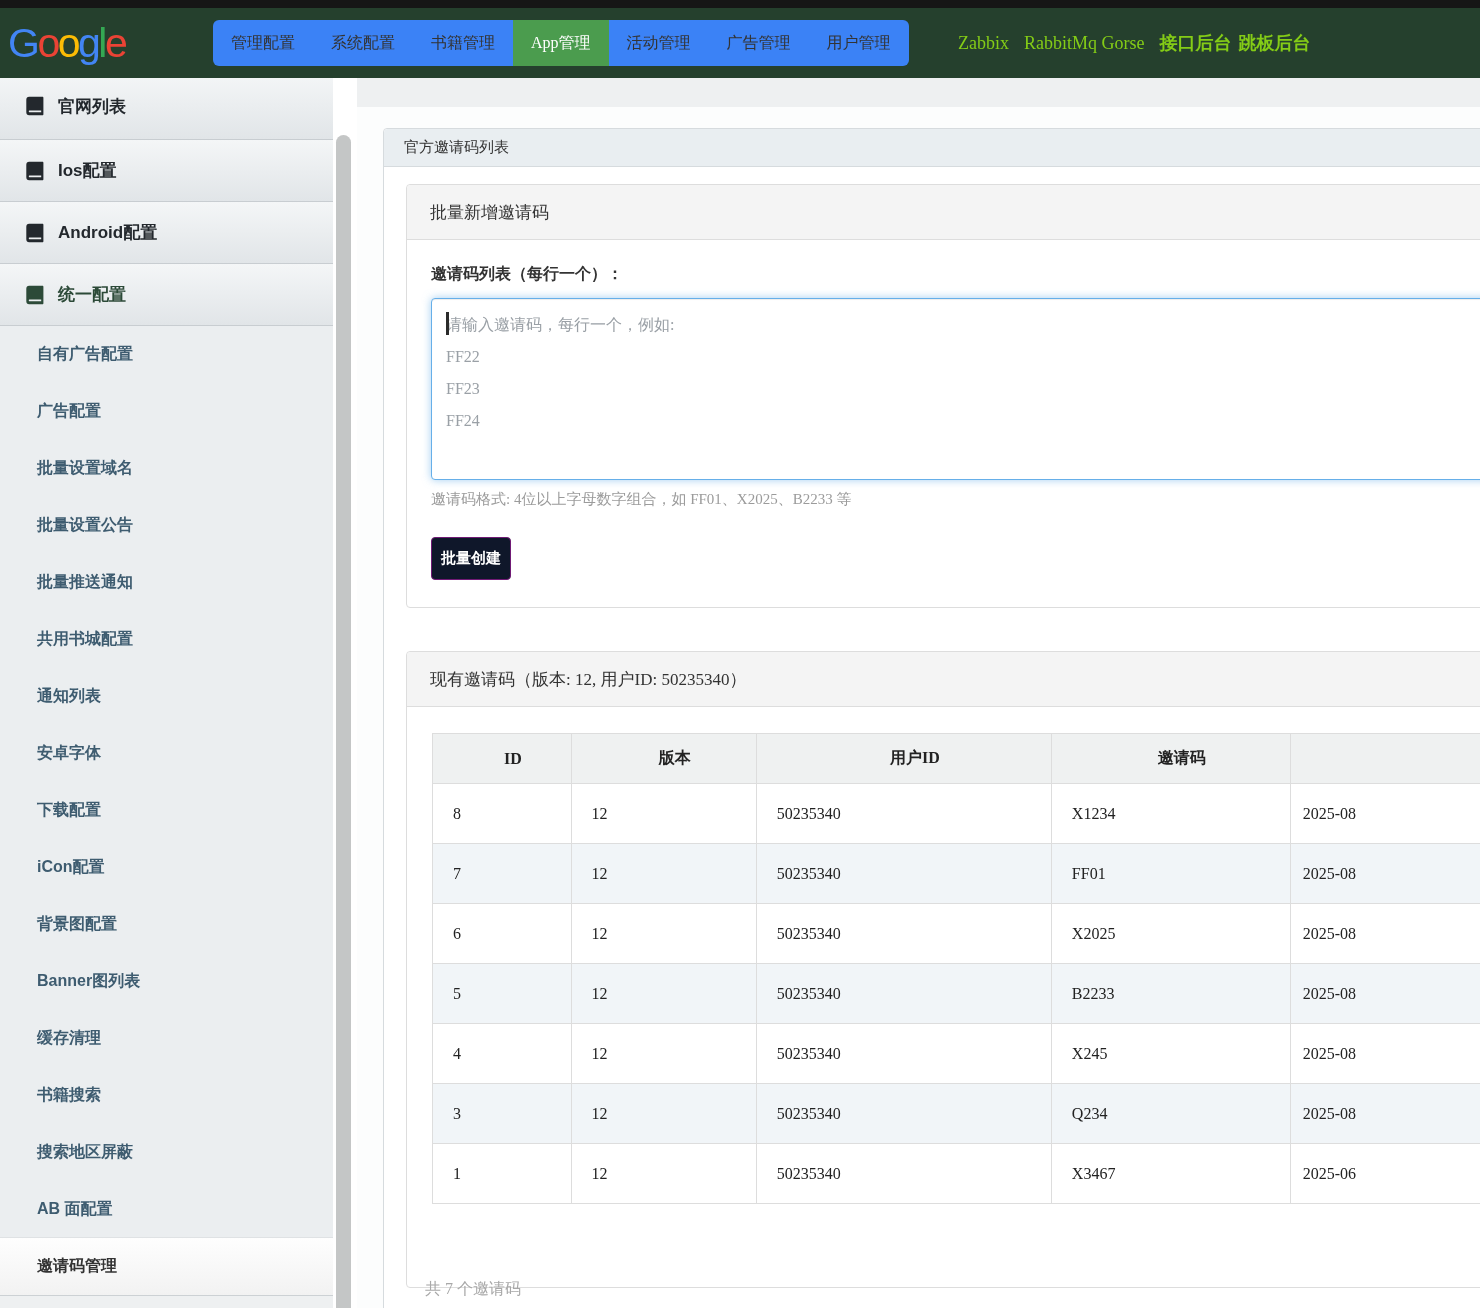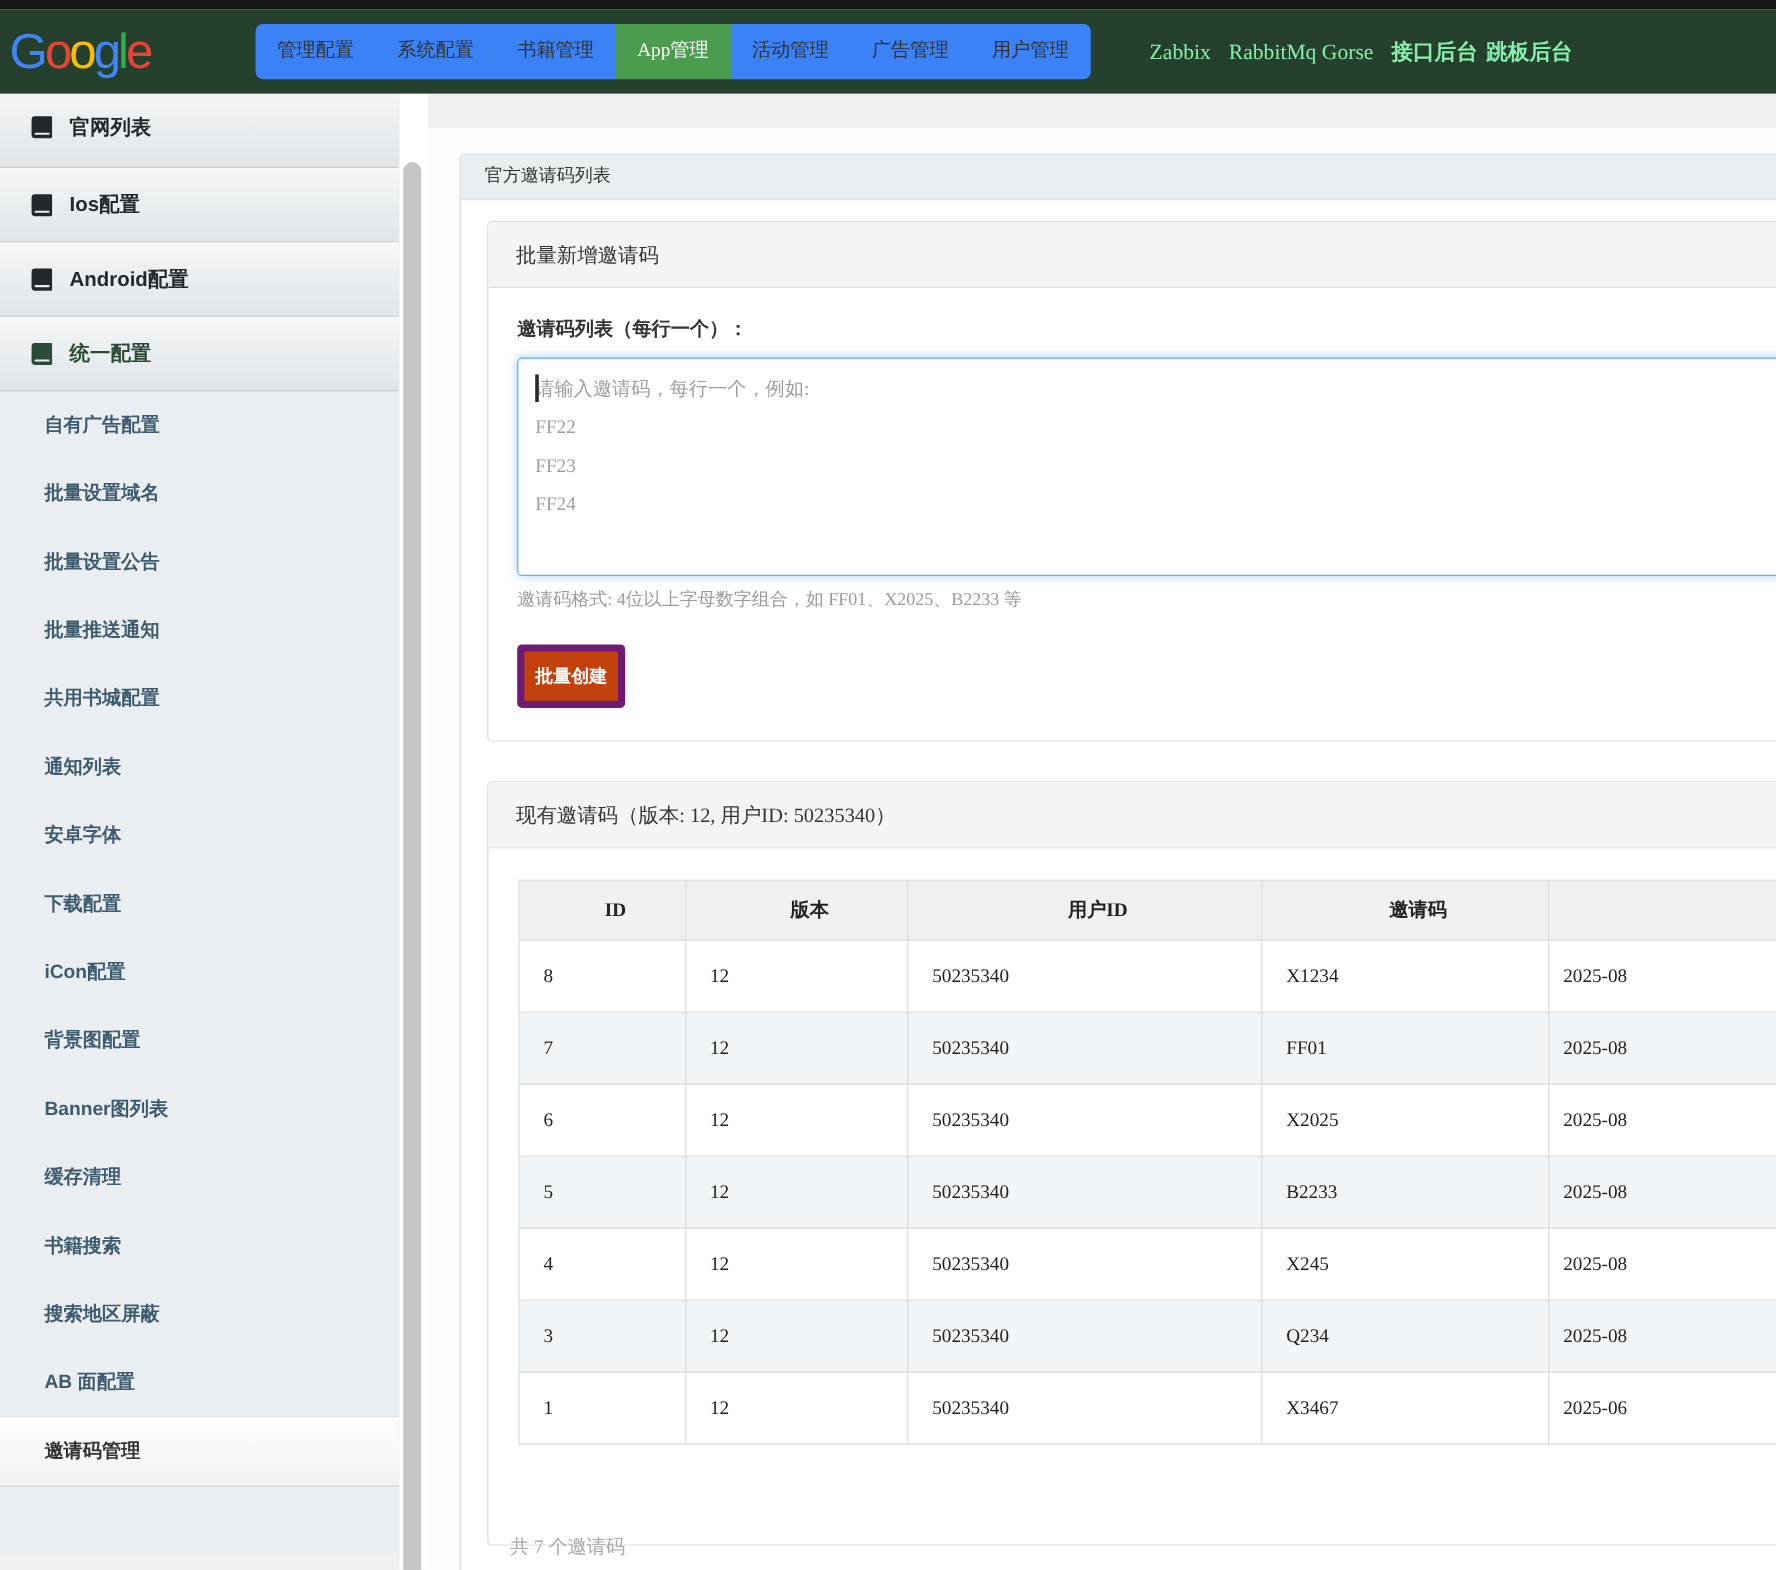--- a/index.html
+++ b/index.html
@@ -6,21 +6,21 @@
     font-family:"Liberation Serif","DejaVu Serif",serif;}
   
   #topstrip{position:absolute;top:0;left:0;right:0;height:8px;background:#161616;}
   #navbar{position:absolute;top:8px;left:0;right:0;height:70px;background:#25402d;z-index:5;}
   #logo{position:absolute;left:8px;top:13px;font-family:"Liberation Sans","DejaVu Sans",sans-serif;
     font-weight:normal;font-size:41px;letter-spacing:-2.5px;line-height:44px;}
   #navpill{position:absolute;left:213px;top:12px;height:46px;background:#3b82f6;border-radius:6px;
     display:flex;overflow:hidden;}
   .nav-item{padding:0 18px;line-height:46px;font-size:16px;color:#333;cursor:pointer;white-space:nowrap;}
   .nav-item.active{background:#4b9c4e;color:#fff;}
-  #navlinks{position:absolute;left:958px;top:0;height:70px;display:flex;align-items:center;color:#86efac;font-size:18px;}
+  #navlinks{position:absolute;left:958px;top:0;height:70px;display:flex;align-items:center;color:#84cc16;font-size:18px;}
   .nav-link{margin-right:15px;cursor:pointer;white-space:nowrap;}
   .nav-link.bold{font-weight:bold;margin-right:7px;}
   
   #sidebar{position:absolute;left:0;top:78px;width:333px;bottom:12px;background:#ebeef0;overflow:hidden;}
   .side-top{height:61px;display:flex;align-items:center;cursor:pointer;
     background:linear-gradient(#f4f6f7,#e1e5e8);border-bottom:1px solid #c8cdd1;color:#23282d;}
   .side-top:first-child{margin-top:-5px;height:66px;}
   .side-top .bicon{margin-left:25px;width:20px;height:20px;flex:0 0 20px;}
   .side-top .lbl{margin-left:13px;font-family:"Liberation Sans","DejaVu Sans",sans-serif;font-weight:bold;font-size:17px;}
   .side-top.active{color:#2c4a38;}
@@ -45,21 +45,21 @@
   .pA-body{padding:24px 24px 27px 24px;}
   .form-label{font-weight:bold;font-size:16px;color:#333;margin-bottom:13px;}
   .ta-wrap{position:relative;}
   textarea{display:block;width:100%;height:182px;box-sizing:border-box;border:1px solid #66afe9;border-radius:4px;
     box-shadow:inset 0 1px 1px rgba(0,0,0,.075),0 0 8px rgba(102,175,233,.6);
     padding:10px 14px;font-family:"Liberation Serif","DejaVu Serif",serif;font-size:16px;line-height:32px;
     color:#555;resize:none;outline:none;}
   textarea::placeholder{color:#9aa0a6;opacity:1;}
   .caret{position:absolute;left:15px;top:14px;width:2.5px;height:23px;background:#2b2b2b;}
   .help{margin-top:10px;font-size:15px;color:#9b9b9b;}
-  .btn-create{margin-top:28px;display:inline-block;background:#c2410c;border:6px solid #701a75;color:#fff;
+  .btn-create{margin-top:28px;display:inline-block;background:#0f172a;border:1px solid #701a75;color:#fff;
     border-radius:4px;padding:11px 9px;font-family:inherit;font-weight:bold;font-size:15px;cursor:pointer;}
   .pB-body{position:relative;height:582px;}
   table{position:absolute;left:25px;top:26px;border-collapse:collapse;font-size:16px;color:#222;table-layout:fixed;}
   th,td{border:1px solid #ddd;padding-left:23px;}
   th{height:47px;background:#eff1f1;font-weight:bold;text-align:center;}
   td{height:57px;padding-left:20px;background:#fff;}
   tr.stripe td{background:#f1f5f8;}
   .c0{width:148px}.c1{width:212px}.c2{width:345px}.c3{width:276px}.c4{width:400px}
   td.c4{padding-left:12px;}
   .count-label{position:absolute;left:18px;top:556px;font-size:16px;color:#a8a8a8;margin-top:16px;}
@@ -114,20 +114,21 @@
       <div class="side-top active">
         <span class="bicon"><svg width="20" height="20" viewBox="0 0 20 20" xmlns="http://www.w3.org/2000/svg">
             <path fill="currentColor" d="M4.2 0.8h13.2c0.6 0 1 0.4 1 1v16.4c0 0.6-0.4 1-1 1H4.2a2.9 2.9 0 0 1-2.9-2.9V3.7a2.9 2.9 0 0 1 2.9-2.9z"></path>
             <path fill="#ebeef0" d="M4.4 14.6h11.8v1.7H4.4a0.9 0.9 0 0 1 0-1.7z"></path>
           </svg></span>
         <span class="lbl">统一配置</span>
       </div>
     </div>
   <div id="side-subitems">
       <div class="side-sub">自有广告配置</div>
+      <div class="side-sub">广告配置</div>
       <div class="side-sub">批量设置域名</div>
       <div class="side-sub">批量设置公告</div>
       <div class="side-sub">批量推送通知</div>
       <div class="side-sub">共用书城配置</div>
       <div class="side-sub">通知列表</div>
       <div class="side-sub">安卓字体</div>
       <div class="side-sub">下载配置</div>
       <div class="side-sub">iCon配置</div>
       <div class="side-sub">背景图配置</div>
       <div class="side-sub">Banner图列表</div>

